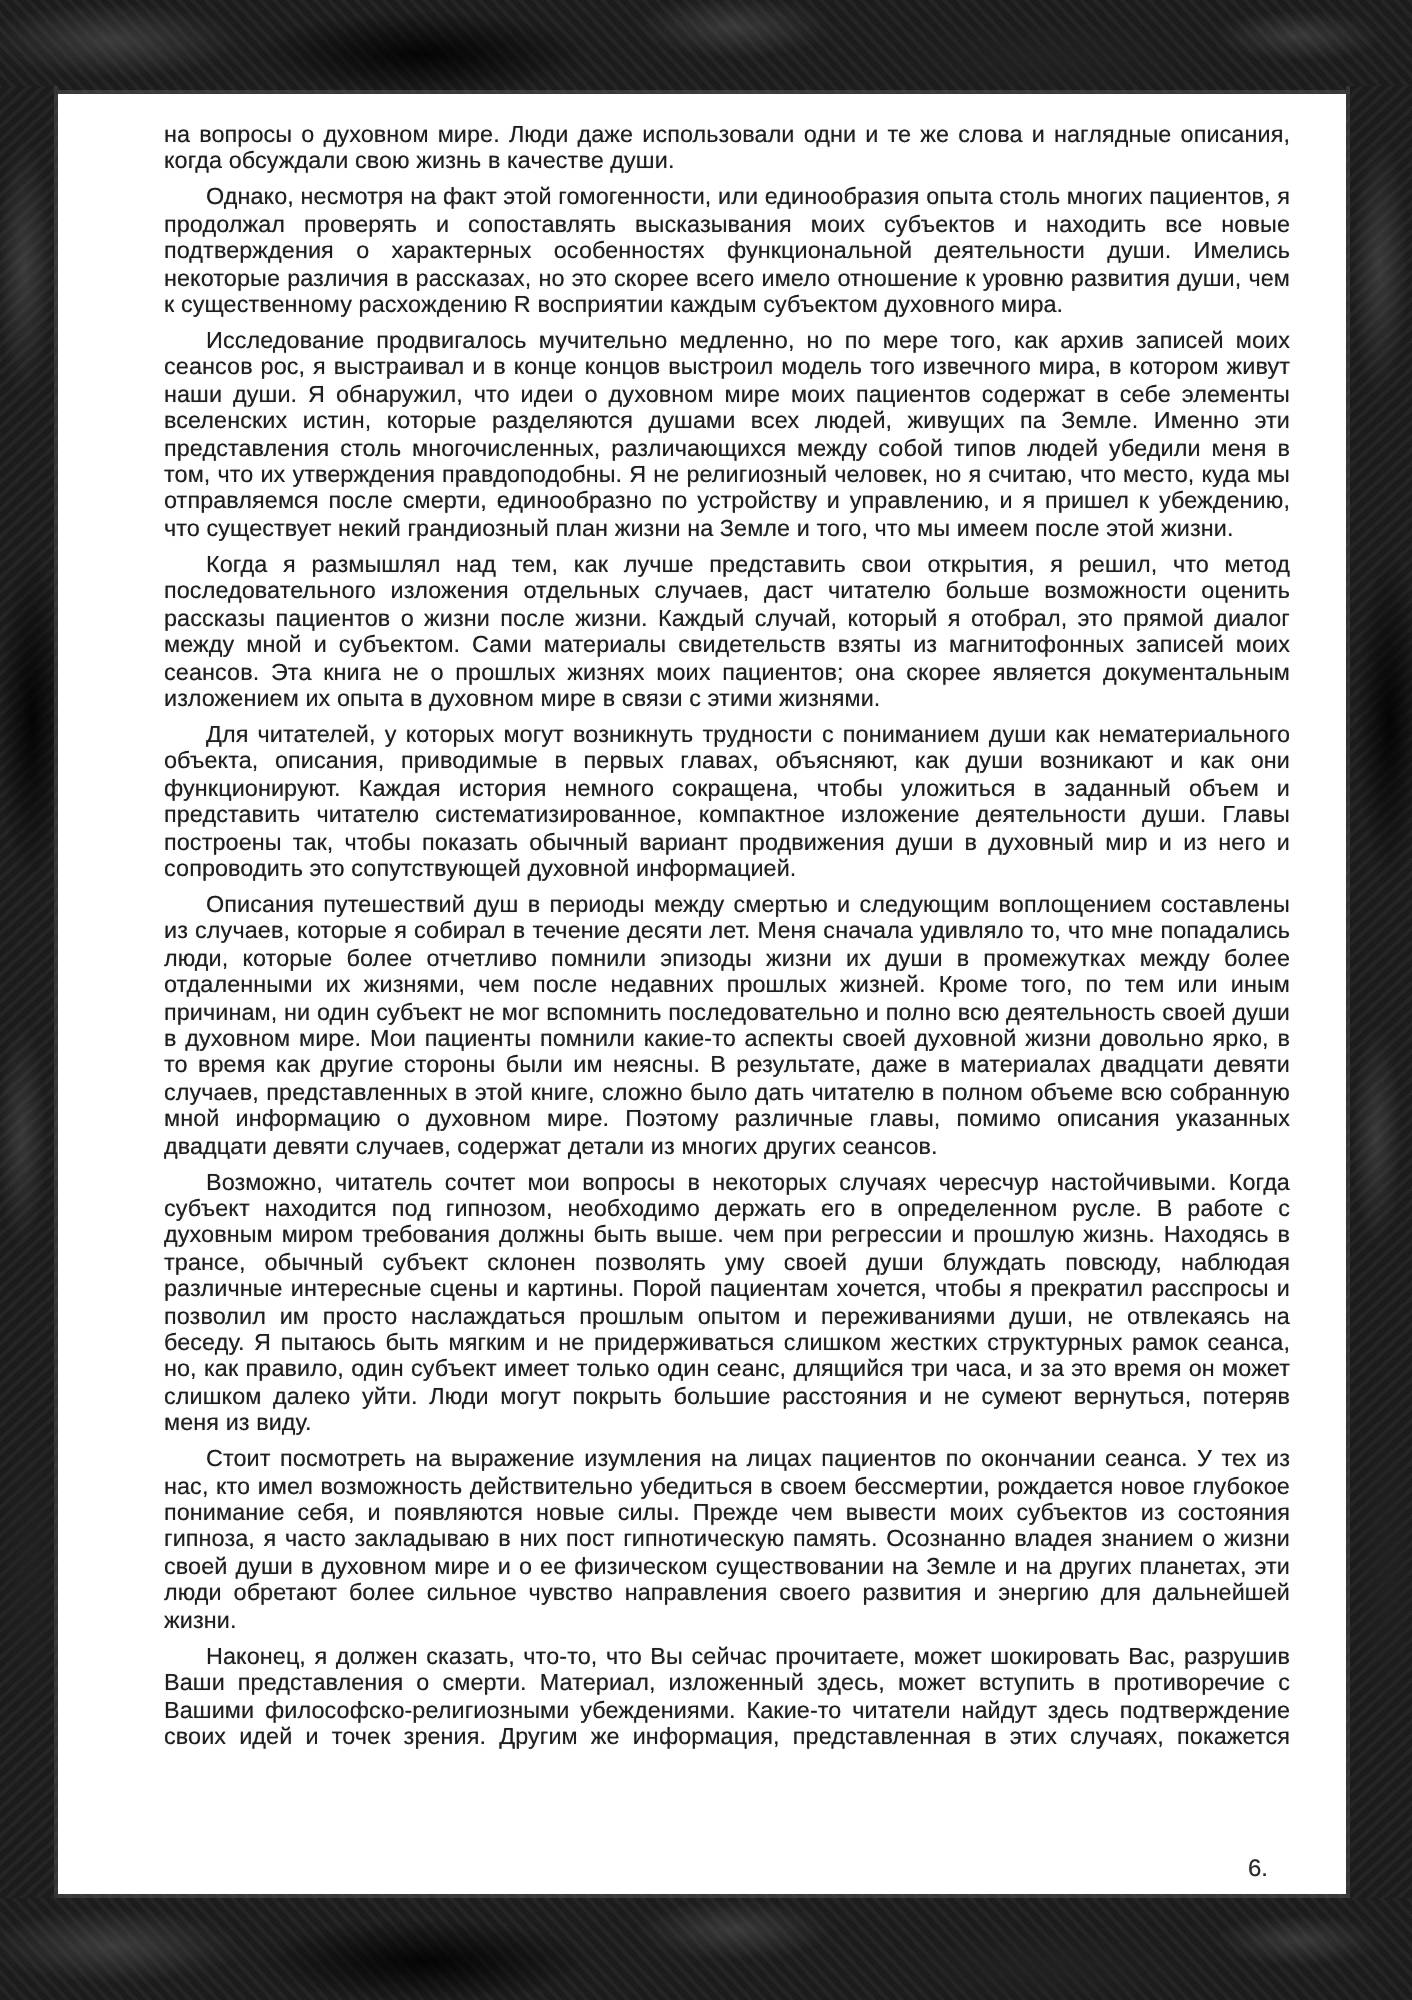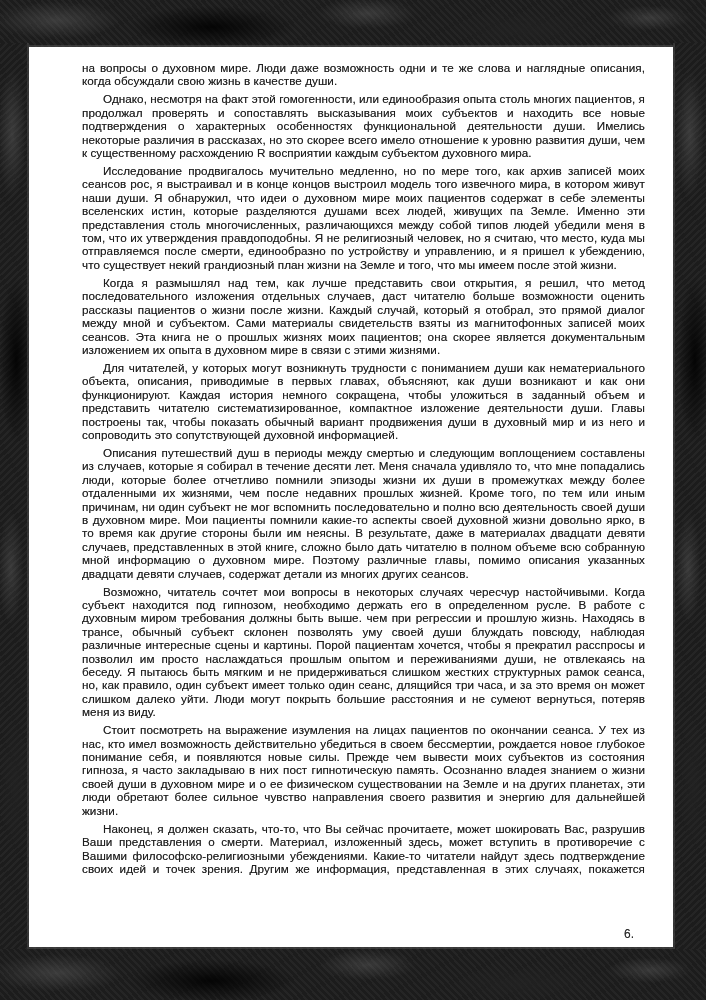--- a/index.html
+++ b/index.html
@@ -81,21 +81,21 @@
     color: #2a2a2a;
     text-shadow: 0 0 0.35px rgba(45,45,45,0.6);
   }
 </style>
 </head>
 <body>
 
 <div class="page">
 
   <div class="text-block">
-    <p class="no-indent">на вопросы о духовном мире. Люди даже возможность одни и те же слова и наглядные описания, когда обсуждали свою жизнь в качестве души.</p>
+    <p class="no-indent">на вопросы о духовном мире. Люди даже использовали одни и те же слова и наглядные описания, когда обсуждали свою жизнь в качестве души.</p>
     <p>Однако, несмотря на факт этой гомогенности, или единообразия опыта столь многих пациентов, я продолжал проверять и сопоставлять высказывания моих субъектов и находить все новые подтверждения о характерных особенностях функциональной деятельности души. Имелись некоторые различия в рассказах, но это скорее всего имело отношение к уровню развития души, чем к существенному расхождению R восприятии каждым субъектом духовного мира.</p>
     <p>Исследование продвигалось мучительно медленно, но по мере того, как архив записей моих сеансов рос, я выстраивал и в конце концов выстроил модель того извечного мира, в котором живут наши души. Я обнаружил, что идеи о духовном мире моих пациентов содержат в себе элементы вселенских истин, которые разделяются душами всех людей, живущих па Земле. Именно эти представления столь многочисленных, различающихся между собой типов людей убедили меня в том, что их утверждения правдоподобны. Я не религиозный человек, но я считаю, что место, куда мы отправляемся после смерти, единообразно по устройству и управлению, и я пришел к убеждению, что существует некий грандиозный план жизни на Земле и того, что мы имеем после этой жизни.</p>
     <p>Когда я размышлял над тем, как лучше представить свои открытия, я решил, что метод последовательного изложения отдельных случаев, даст читателю больше возможности оценить рассказы пациентов о жизни после жизни. Каждый случай, который я отобрал, это прямой диалог между мной и субъектом. Сами материалы свидетельств взяты из магнитофонных записей моих сеансов. Эта книга не о прошлых жизнях моих пациентов; она скорее является документальным изложением их опыта в духовном мире в связи с этими жизнями.</p>
     <p>Для читателей, у которых могут возникнуть трудности с пониманием души как нематериального объекта, описания, приводимые в первых главах, объясняют, как души возникают и как они функционируют. Каждая история немного сокращена, чтобы уложиться в заданный объем и представить читателю систематизированное, компактное изложение деятельности души. Главы построены так, чтобы показать обычный вариант продвижения души в духовный мир и из него и сопроводить это сопутствующей духовной информацией.</p>
     <p>Описания путешествий душ в периоды между смертью и следующим воплощением составлены из случаев, которые я собирал в течение десяти лет. Меня сначала удивляло то, что мне попадались люди, которые более отчетливо помнили эпизоды жизни их души в промежутках между более отдаленными их жизнями, чем после недавних прошлых жизней. Кроме того, по тем или иным причинам, ни один субъект не мог вспомнить последовательно и полно всю деятельность своей души в духовном мире. Мои пациенты помнили какие-то аспекты своей духовной жизни довольно ярко, в то время как другие стороны были им неясны. В результате, даже в материалах двадцати девяти случаев, представленных в этой книге, сложно было дать читателю в полном объеме всю собранную мной информацию о духовном мире. Поэтому различные главы, помимо описания указанных двадцати девяти случаев, содержат детали из многих других сеансов.</p>
     <p>Возможно, читатель сочтет мои вопросы в некоторых случаях чересчур настойчивыми. Когда субъект находится под гипнозом, необходимо держать его в определенном русле. В работе с духовным миром требования должны быть выше. чем при регрессии и прошлую жизнь. Находясь в трансе, обычный субъект склонен позволять уму своей души блуждать повсюду, наблюдая различные интересные сцены и картины. Порой пациентам хочется, чтобы я прекратил расспросы и позволил им просто наслаждаться прошлым опытом и переживаниями души, не отвлекаясь на беседу. Я пытаюсь быть мягким и не придерживаться слишком жестких структурных рамок сеанса, но, как правило, один субъект имеет только один сеанс, длящийся три часа, и за это время он может слишком далеко уйти. Люди могут покрыть большие расстояния и не сумеют вернуться, потеряв меня из виду.</p>
     <p>Стоит посмотреть на выражение изумления на лицах пациентов по окончании сеанса. У тех из нас, кто имел возможность действительно убедиться в своем бессмертии, рождается новое глубокое понимание себя, и появляются новые силы. Прежде чем вывести моих субъектов из состояния гипноза, я часто закладываю в них пост гипнотическую память. Осознанно владея знанием о жизни своей души в духовном мире и о ее физическом существовании на Земле и на других планетах, эти люди обретают более сильное чувство направления своего развития и энергию для дальнейшей жизни.</p>
     <p class="continues">Наконец, я должен сказать, что-то, что Вы сейчас прочитаете, может шокировать Вас, разрушив Ваши представления о смерти. Материал, изложенный здесь, может вступить в противоречие с Вашими философско-религиозными убеждениями. Какие-то читатели найдут здесь подтверждение своих идей и точек зрения. Другим же информация, представленная в этих случаях, покажется</p>
   </div>
 

